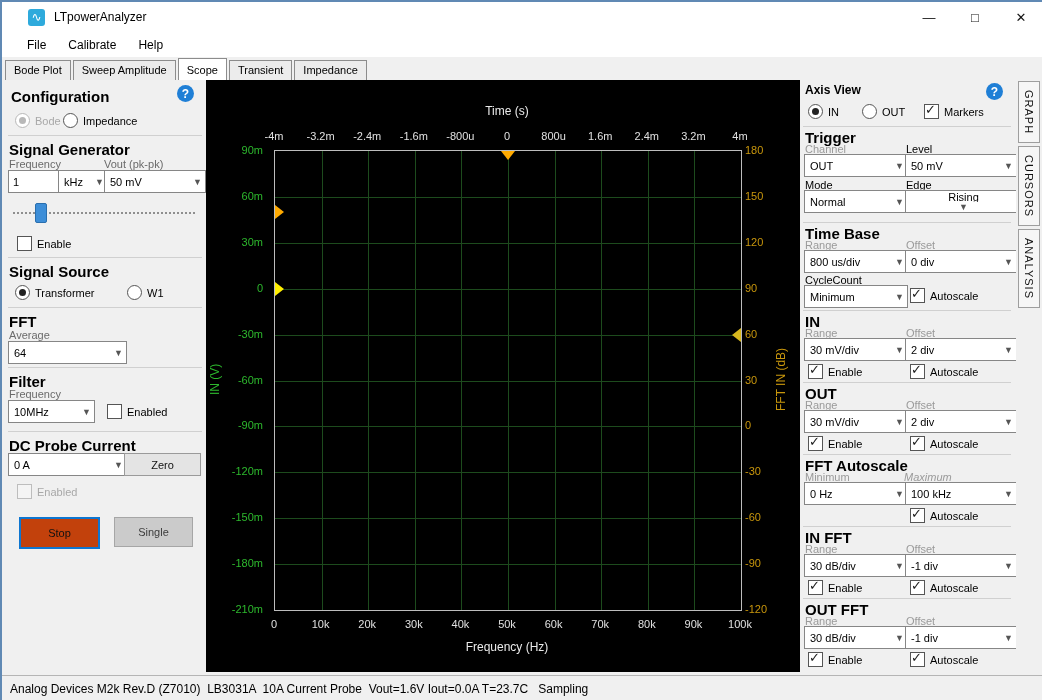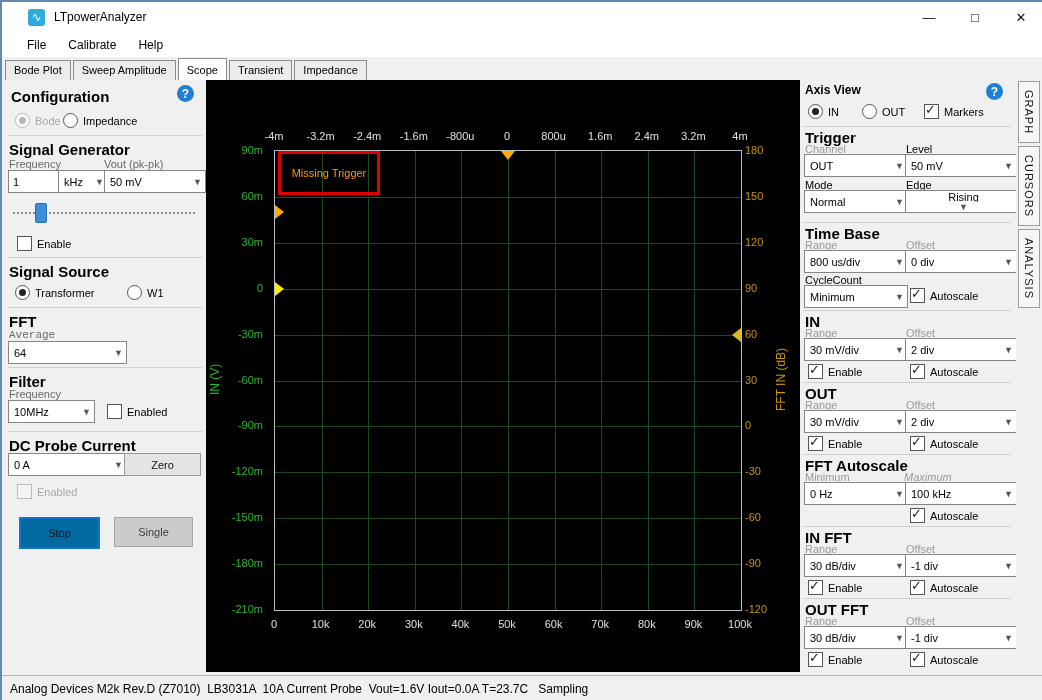--- a/index.html
+++ b/index.html
@@ -42,21 +42,21 @@
   .chk.disabled{color:#a8a8a8;}
   .chk.disabled .box{border-color:#bdbdbd;background:#f4f4f4;}
   .radio{position:absolute;display:flex;align-items:center;gap:5px;font-size:11px;}
   .radio .dot{width:13px;height:13px;border-radius:50%;border:1px solid #555;background:#fff;position:relative;flex:none;}
   .radio.on .dot::after{content:"";position:absolute;inset:3px;background:#222;border-radius:50%;}
   .radio.disabled{color:#a8a8a8;}
   .radio.disabled .dot{border-color:#b8b8b8;}
   .radio.disabled.on .dot::after{background:#b8b8b8;}
 
   .btn{position:absolute;display:flex;align-items:center;justify-content:center;background:#e4e4e4;border:1px solid #9a9a9a;font-size:11px;color:#111;}
-  #stop-btn{background:#0369a1;border:2px solid #0d76d1;}
+  #stop-btn{background:#c2410c;border:2px solid #0d76d1;}
   #single-btn{background:#cbcbcb;border:1px solid #a6a6a6;color:#3c3c3c;}
 
   .slider-track{position:absolute;border-top:2px dotted #8f8f8f;}
   .slider-handle{position:absolute;width:10px;height:18px;background:#3d8ed8;border:1px solid #2a6fae;border-radius:2px;}
 
   
   #plot{position:absolute;left:204px;top:78px;width:594px;height:592px;background:#000;}
   #plot-frame{position:absolute;left:68px;top:70px;width:466px;height:459px;border:1px solid #bdbdbd;}
   .grid{position:absolute;background:#1d4b1d;}
   .grid.v{top:0;bottom:0;width:1px;}
@@ -155,21 +155,21 @@
       <span class="dot"></span>
       <span>Transformer</span>
     </div>
     <div class="radio" style="left:122px;top:205px;">
       <span class="dot"></span>
       <span>W1</span>
     </div>
 
     <div class="hr" style="top:227px;"></div>
     <div class="sect" style="left:4px;top:233px;">FFT</div>
-    <div class="lbl" style="left:4px;top:249px;font-family:Liberation Mono, monospace;">Average</div>
+    <div class="lbl" style="left:4px;top:249px;">Average</div>
     <div class="combo" style="left:3px;top:261px;width:112px;">
       <span class="val">64</span>
       <span class="arr">▼</span>
     </div>
 
     <div class="hr" style="top:287px;"></div>
     <div class="sect" style="left:4px;top:293px;">Filter</div>
     <div class="lbl" style="left:4px;top:308px;">Frequency</div>
     <div class="combo" style="left:3px;top:320px;width:80px;">
       <span class="val">10MHz</span>
@@ -190,20 +190,21 @@
     <div class="chk disabled" style="left:12px;top:404px;">
       <span class="box"></span>
       <span>Enabled</span>
     </div>
 
     <div class="btn" id="stop-btn" style="left:14px;top:437px;width:77px;height:28px;">Stop</div>
     <div class="btn" id="single-btn" style="left:109px;top:437px;width:77px;height:28px;">Single</div>
   </div>
 
   <div id="plot">
+    <div class="axis-title" style="left:68px;top:24px;width:466px;">Time (s)</div>
     <div id="top-labels">
         <div class="tick" style="left: 0%;">-4m</div>
         <div class="tick" style="left: 10%;">-3.2m</div>
         <div class="tick" style="left: 20%;">-2.4m</div>
         <div class="tick" style="left: 30%;">-1.6m</div>
         <div class="tick" style="left: 40%;">-800u</div>
         <div class="tick" style="left: 50%;">0</div>
         <div class="tick" style="left: 60%;">800u</div>
         <div class="tick" style="left: 70%;">1.6m</div>
         <div class="tick" style="left: 80%;">2.4m</div>
@@ -268,21 +269,21 @@
         <div class="tick" style="left: 20%;">20k</div>
         <div class="tick" style="left: 30%;">30k</div>
         <div class="tick" style="left: 40%;">40k</div>
         <div class="tick" style="left: 50%;">50k</div>
         <div class="tick" style="left: 60%;">60k</div>
         <div class="tick" style="left: 70%;">70k</div>
         <div class="tick" style="left: 80%;">80k</div>
         <div class="tick" style="left: 90%;">90k</div>
         <div class="tick" style="left: 100%;">100k</div>
       </div>
-    <div id="missing-trigger">Missing Trigger</div>
+    <div class="axis-title" style="left:68px;top:560px;width:466px;">Frequency (Hz)</div>
   </div>
 
   <div class="panel" id="right-panel">
     <div class="sect" style="left:5px;top:3px;font-size:12px;">Axis View</div>
     <div class="help" style="left:186px;top:3px;">?</div>
     <div class="radio on" style="left:8px;top:24px;">
       <span class="dot"></span>
       <span>IN</span>
     </div>
     <div class="radio" style="left:62px;top:24px;">

